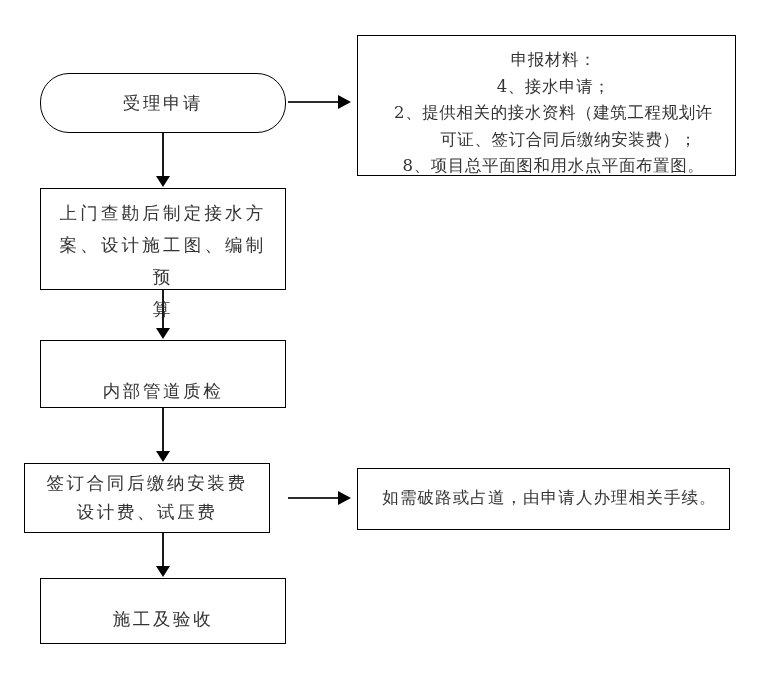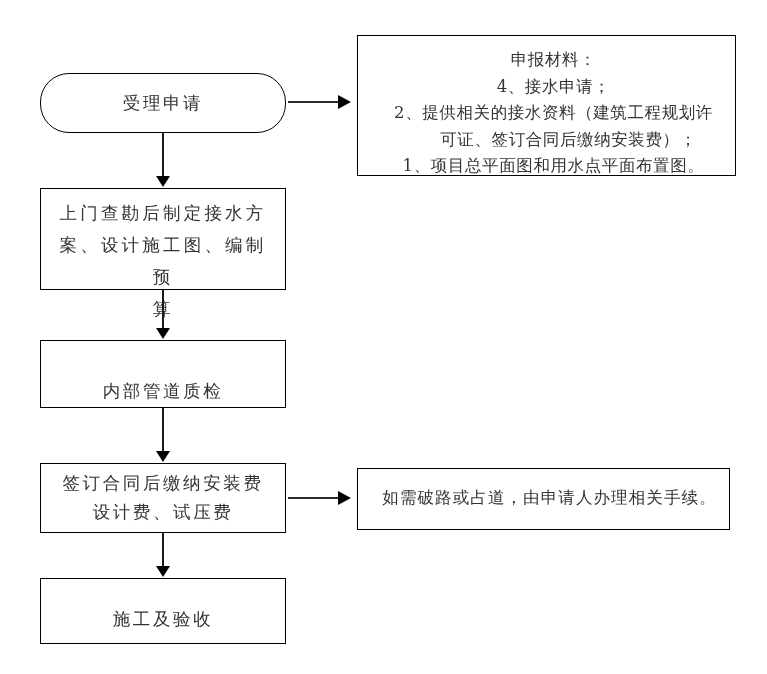--- a/index.html
+++ b/index.html
@@ -45,21 +45,21 @@
     white-space: pre-line;
     padding: 0 6px;
   }
 
   
   .flow-1 { left: 40px;  top: 73px;  width: 246px; height: 60px; border-radius: 29px; }
   .flow-2 { left: 40px;  top: 188px; width: 246px; height: 102px;
             justify-content: flex-start; align-items: flex-start; }
   .flow-3 { left: 40px;  top: 340px; width: 246px; height: 68px;
             justify-content: flex-end; }
-  .flow-4 { left: 40px;  top: 463px; width: 246px; height: 70px; }
+  .flow-4 { left: 24px;  top: 463px; width: 246px; height: 70px; }
   .flow-5 { left: 40px;  top: 578px; width: 246px; height: 66px;
             justify-content: center; }
 
   .flow-2 .node-text {
     text-align: center;
     width: 100%;
     padding: 8px 13px 0 13px;
     letter-spacing: 3.2px;
     line-height: 32px;
     box-sizing: border-box;
@@ -175,21 +175,21 @@
   <div class="node flow-5">
     <div class="node-text">施工及验收</div>
   </div>
 
   <div class="note note-1">
     <div class="note-body">
       <div class="note-line">申报材料：</div>
       <div class="note-line">4、接水申请；</div>
       <div class="note-line">2、提供相关的接水资料（建筑工程规划许</div>
       <div class="note-line indent">可证、签订合同后缴纳安装费）；</div>
-      <div class="note-line">1、项目总平面图和用水点平面布置图。</div>
+      <div class="note-line">8、项目总平面图和用水点平面布置图。</div>
     </div>
   </div>
 
   <div class="note note-2">
     <div class="note-body">
       <div class="note-line">如需破路或占道，由申请人办理相关手续。</div>
     </div>
   </div>
 
   <div class="arrow-v1">

